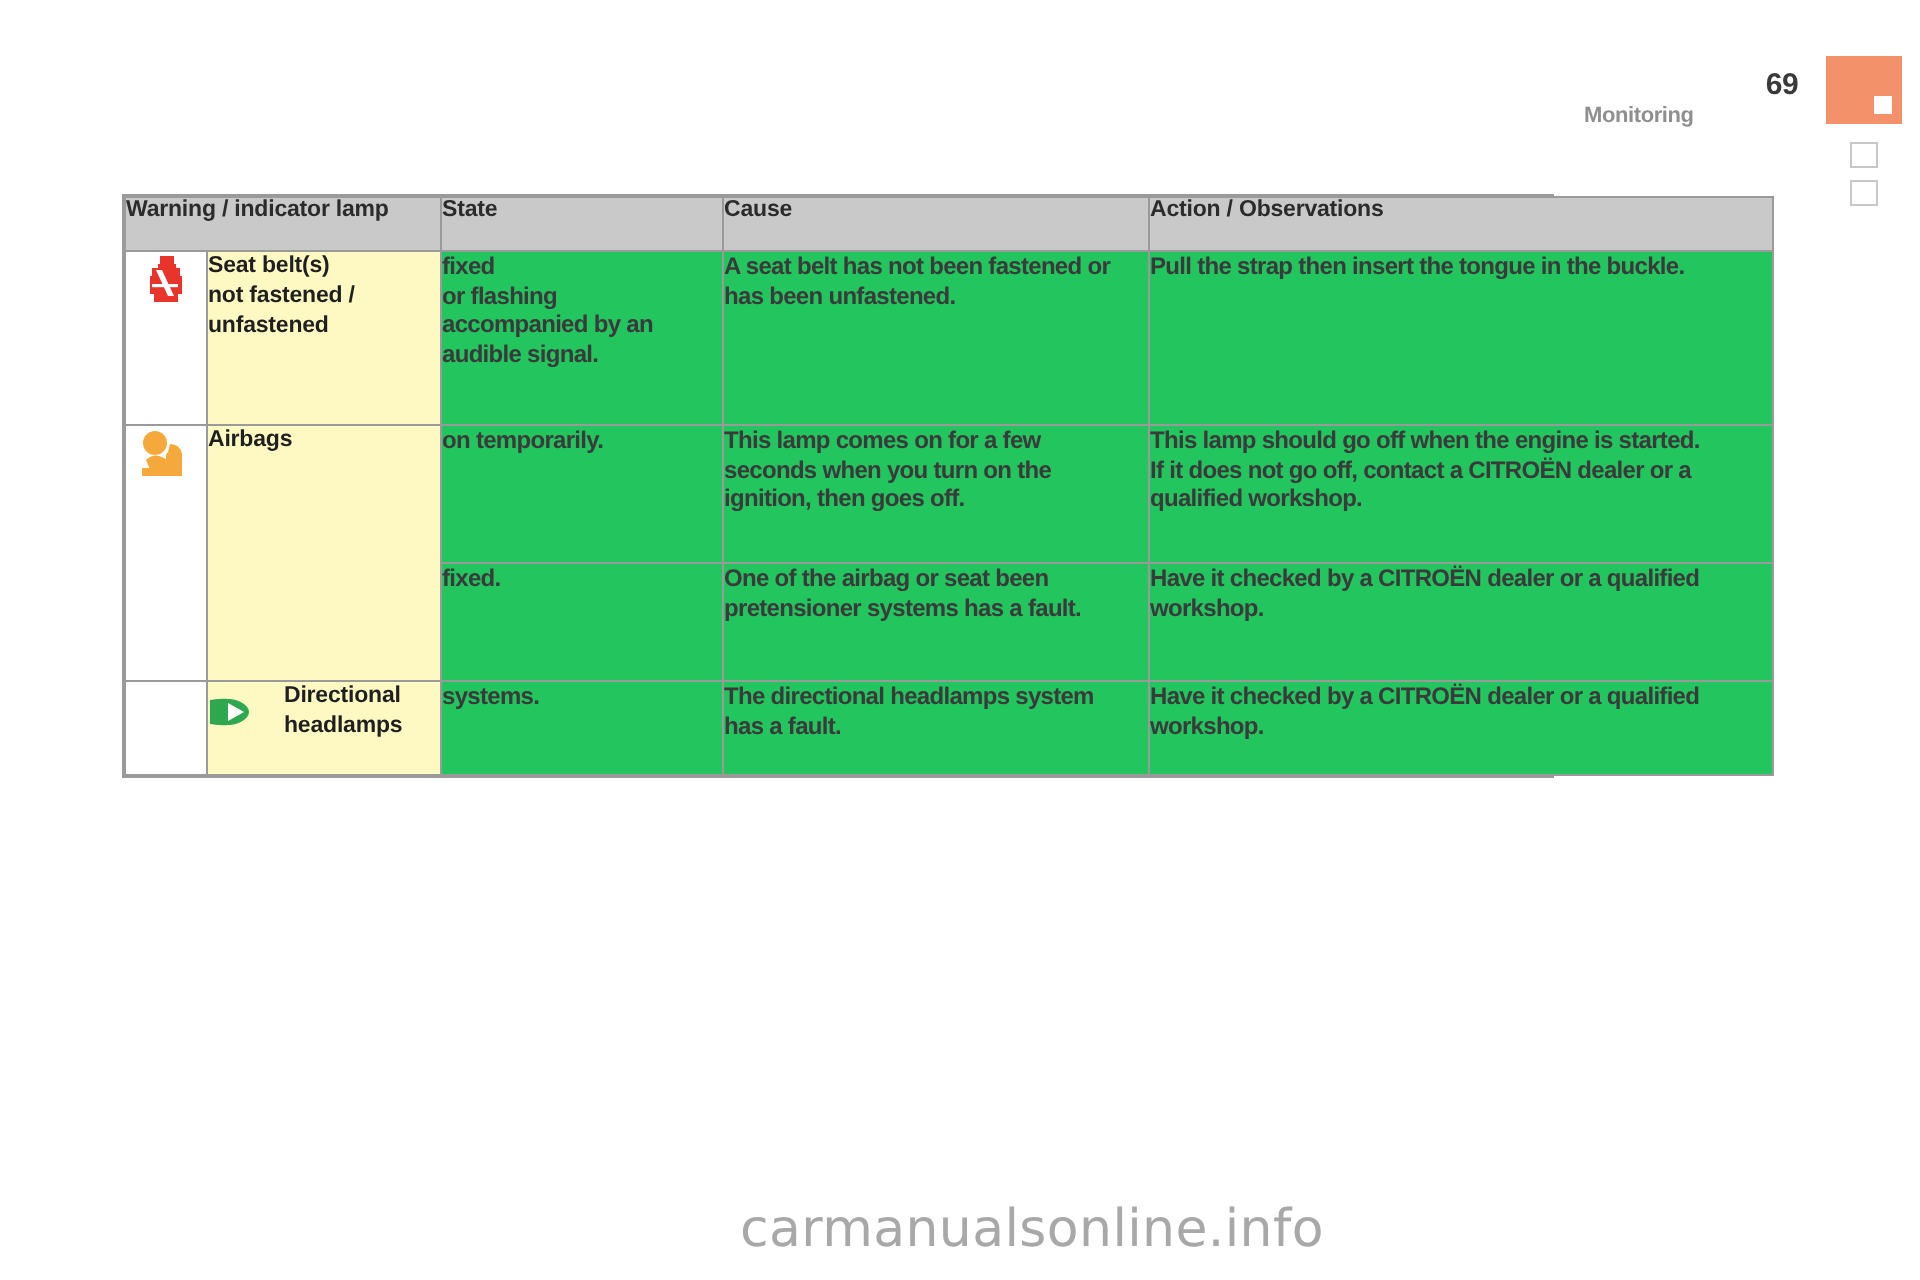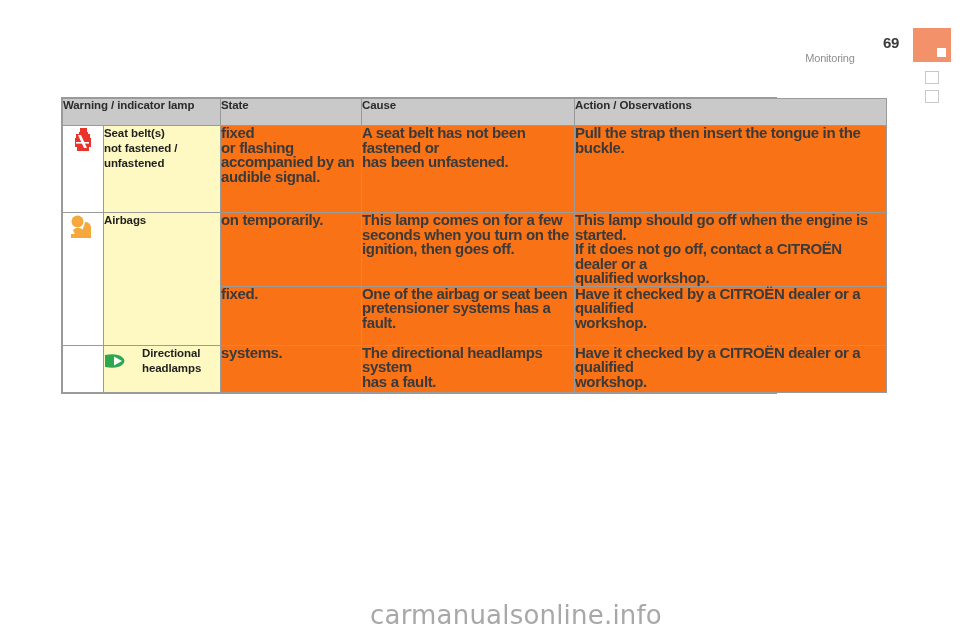--- a/index.html
+++ b/index.html
@@ -55,26 +55,26 @@
     top: 34px;
     width: 26px;
     text-align: right;
     font-size: 15px;
     font-weight: bold;
     color: #3a3a3a;
     letter-spacing: -0.3px;
   }
   .chapter-name {
     position: absolute;
-    left: 760px;
+    left: 792px;
     top: 52px;
     width: 140px;
-    text-align: center;
+    text-align: left;
     font-size: 11px;
-    font-weight: normal;
+    font-weight: bold;
     color: #8f8f8f;
     letter-spacing: -0.2px;
   }
 
   
   .table {
     position: absolute;
     left: 61px;
     top: 97px;
     width: 716px;
@@ -119,22 +119,22 @@
   .cell-lamp {
     background: #fef9c3;
     font-size: 11.5px;
     font-weight: bold;
     color: #1f1f1f;
     line-height: 15px;
     padding: 7px 6px 8px 8px;
     letter-spacing: -0.1px;
   }
   .cell-body {
-    background: #f97316;
-    font-size: 15px;
+    background: #22c55e;
+    font-size: 12px;
     font-weight: bold;
     color: #3a3a3a;
     line-height: 14.5px;
     padding: 7px 8px 8px 7px;
     letter-spacing: -0.35px;
     -webkit-font-smoothing: none;
   }
 
   .row-a .cell-icon, .row-a .cell-lamp { height: 86px; }
   .row-b .cell-icon, .row-b .cell-lamp { height: 127px; margin-left: 15px; }

